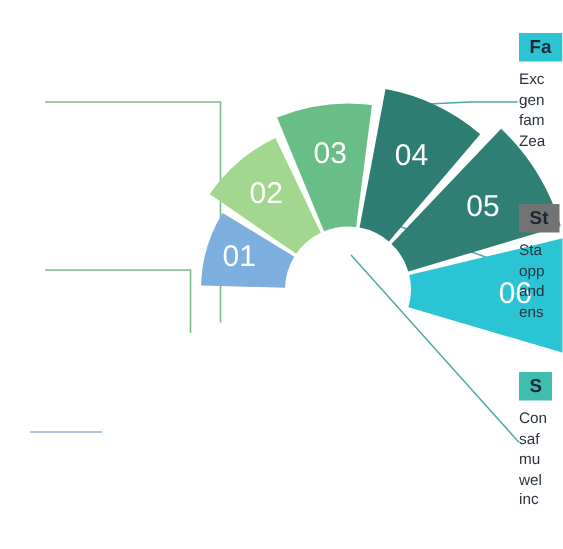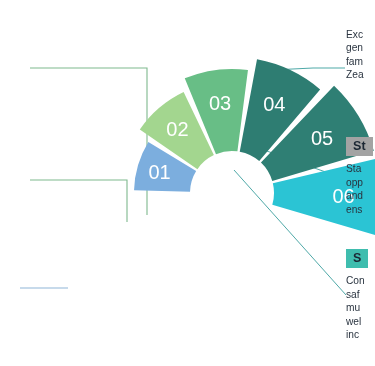--- a/index.html
+++ b/index.html
@@ -128,28 +128,29 @@
   <div class="block left" style="top:243px">
 
     <div class="body-text">ew
 pes
 es.
 ens
 ty.</div>
   </div>
 
   <div class="block right" style="top:22px">
+    <span class="badge" style="background: rgb(43, 196, 212);">Fa</span>
     <div class="body-text">Exc
 gen
 fam
 Zea</div>
   </div>
 
   <div class="block right" style="top:136px">
-    <span class="badge" style="background: #a3a3a3;">St</span>
+    <span class="badge" style="background: #737373;">St</span>
     <div class="body-text">Sta
 opp
 and
 ens</div>
   </div>
 
   <div class="block right" style="top:248px">
     <span class="badge" style="background: rgb(63, 189, 174);">S</span>
     <div class="body-text">Con
 saf

